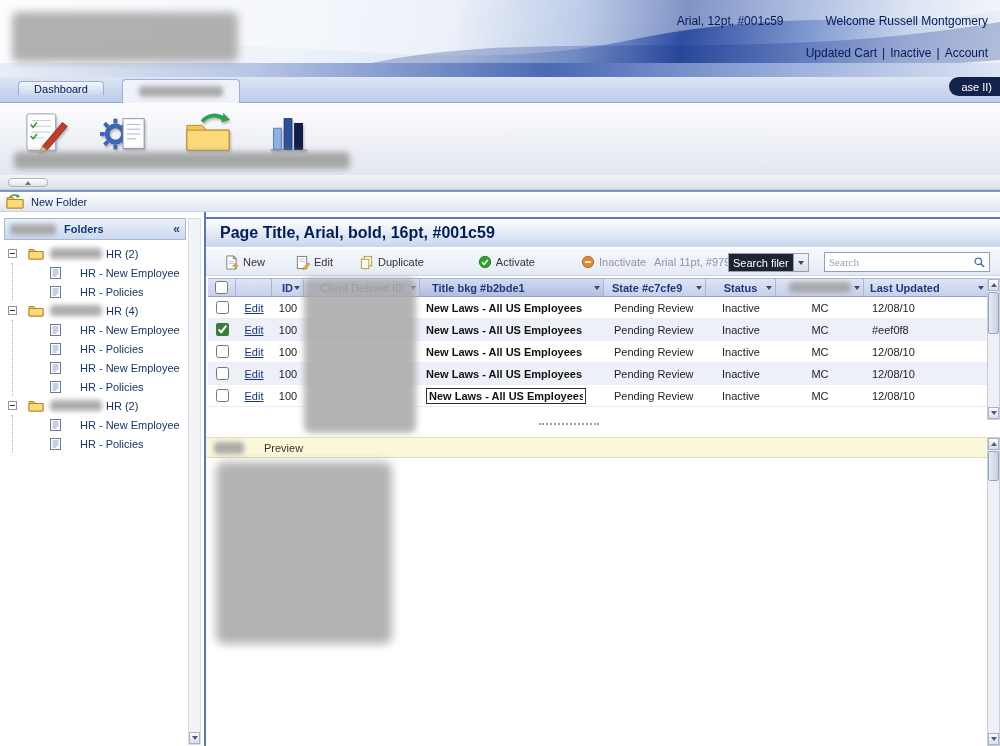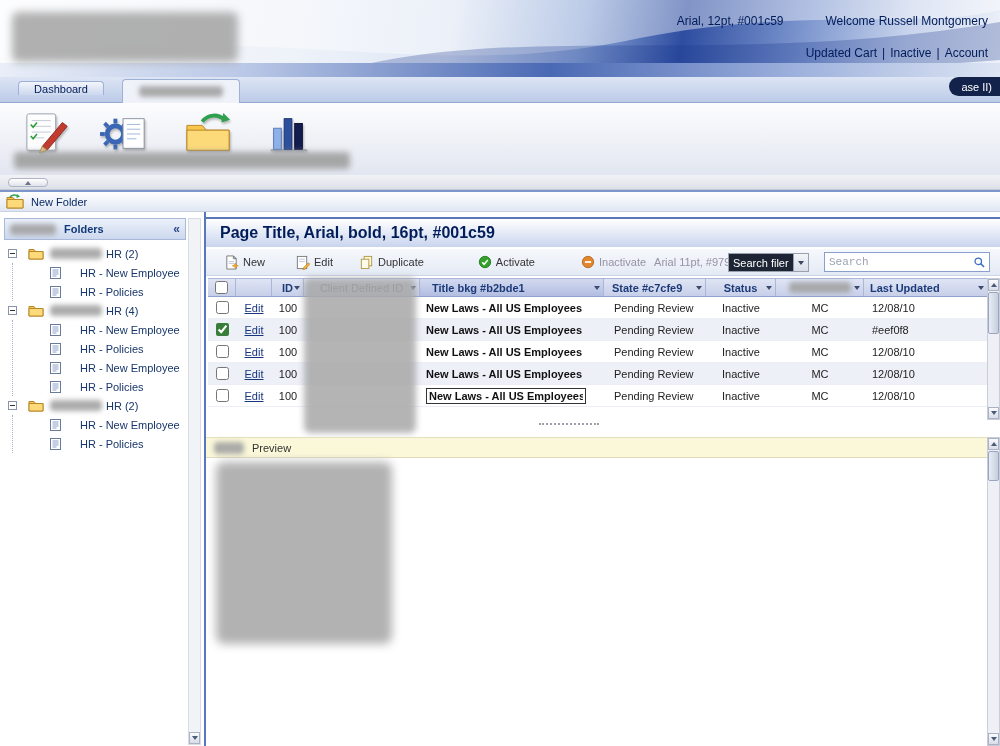--- a/index.html
+++ b/index.html
@@ -81,21 +81,21 @@
   .toolbar{position:absolute;left:0;top:37px;width:794px;height:27px;background:linear-gradient(#f6f8fc,#e4eaf5);
     border-bottom:1px solid #ccd4e5;display:flex;align-items:center;font-size:11px;color:#333}
   .tb-btn{display:flex;align-items:center;gap:4px;white-space:nowrap}
   .tb-new{margin-left:18px}.tb-edit{margin-left:30px}.tb-dup{margin-left:26px}.tb-act{margin-left:54px}.tb-inact{margin-left:46px;color:#9791a6}
   .tb-note{margin-left:8px;color:#9791a6}
   .filter-box{position:absolute;left:522px;top:4px;height:19px;display:flex;align-items:stretch;border:1px solid #9aa0ae;background:#fff}
   .filter-sel{background:#1d2534;color:#fff;padding:2px 4px;font-size:11px;display:flex;align-items:center}
   .filter-dd{width:15px;background:linear-gradient(#f3f5f9,#d8dde8);border-left:1px solid #9aa0ae;display:flex;align-items:center;justify-content:center}
   .filter-dd::after{content:"";border-left:3.5px solid transparent;border-right:3.5px solid transparent;border-top:4px solid #3c465e}
   .searchbox{position:absolute;left:618px;top:3px;width:166px;height:20px;border:1px solid #8aa0cc;background:#fff;display:flex;align-items:center}
-  .searchbox input{flex:1;min-width:0;border:none;outline:none;font-size:11px;padding:0 4px;color:#333;font-family:Liberation Mono, monospace}
+  .searchbox input{flex:1;min-width:0;border:none;outline:none;font-size:11px;padding:0 4px;color:#333;font-family:Liberation Serif, serif}
   .searchbox input::placeholder{color:#9aa2b4}
   .searchbox svg{margin-right:3px;flex:0 0 auto}
 
   
   .grid{position:absolute;left:2px;top:66px;width:779px}
   .ghead{display:flex;height:19px;background:linear-gradient(#dfe5f4,#c7cfe9);border-top:1px solid #a9b6d9;border-bottom:1px solid #93a2cc;
     font-size:11px;color:#1c3a78;font-weight:700}
   .ghead .cell{display:flex;align-items:center;justify-content:center;position:relative;border-right:1px solid #aab6d8;height:100%}
   .c-sel{width:28px}.c-edit{width:36px}.c-id{width:32px}.c-cdid{width:116px}.c-title{width:184px}
   .c-state{width:102px}.c-status{width:70px}.c-owner{width:88px}.c-upd{width:123px}
@@ -123,21 +123,21 @@
   .pv-sb{left:781px;top:225px;height:309px}
   .sb .sb-btn{left:0;width:11px}
   .sb-thumb{position:absolute;left:0;width:11px;background:linear-gradient(to right,#e8ecf4,#c6cfdf);border:1px solid #9aa6bf;border-radius:2px}
 
   .splitter{position:absolute;left:333px;top:211px;width:60px;height:6px;border-top:2px dotted #9aa0ad}
 
   
   .pvhdr{position:absolute;left:0;top:225px;width:781px;height:21px;background:#fbf7d9;border-top:1px solid #e4dfbd;border-bottom:1px solid #e0dbba;
     display:flex;align-items:center;font-size:11px;color:#333}
   .pvhdr .blur{width:30px;height:12px;margin-left:8px}
-  .pvhdr span{margin-left:8px}
+  .pvhdr span{margin-left:20px}
   .pv-blur{position:absolute;left:10px;top:250px;width:176px;height:182px;background:#a5a5a5;opacity:.85;filter:blur(5px);border-radius:8px}
 </style>
 </head>
 <body>
 
 <div id="app" data-interactable="false">
 
   <div class="hdr" data-interactable="false">
     <svg class="hdr-waves" viewBox="0 0 1000 77" preserveAspectRatio="none" data-interactable="false">
       <path d="M0 58 C 250 18 430 85 640 38 C 800 6 920 30 1000 10 L1000 0 L0 0 Z" fill="rgba(255,255,255,0.40)"></path>

